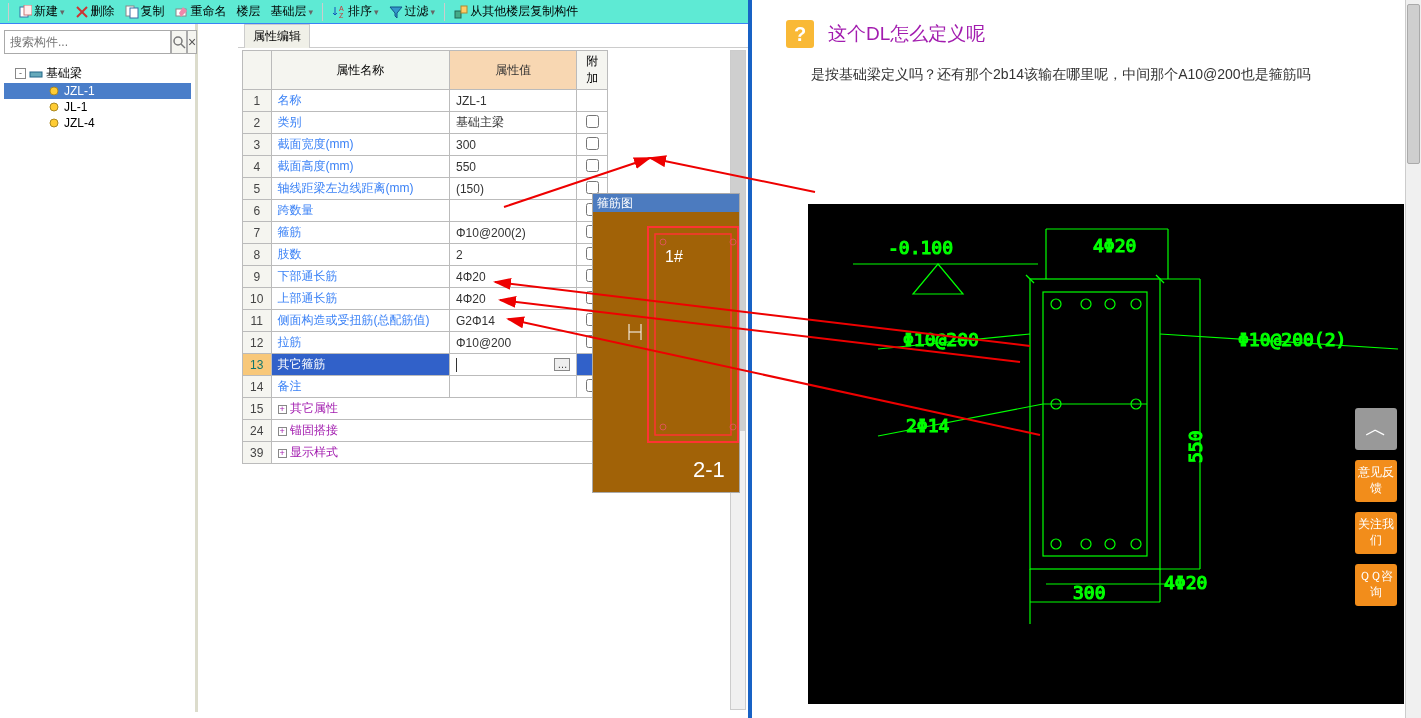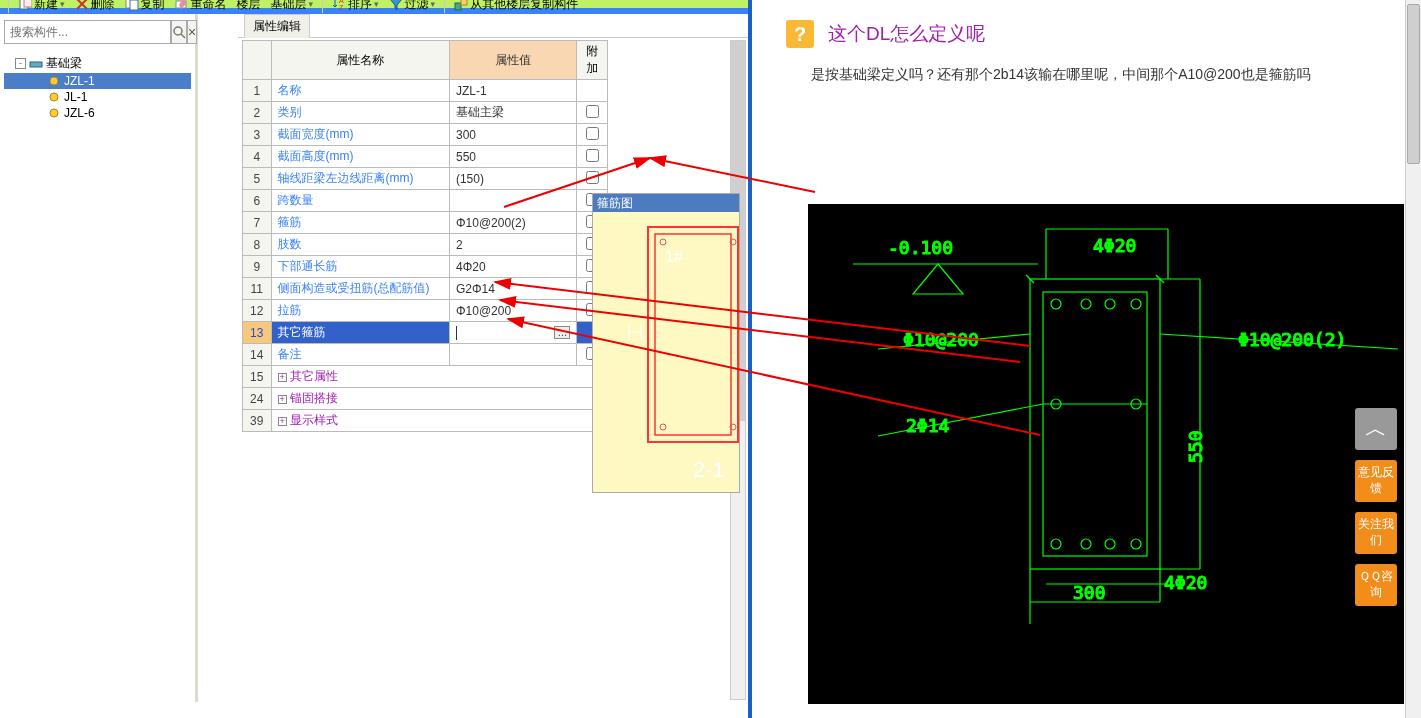--- a/index.html
+++ b/index.html
@@ -1,20 +1,20 @@
 <!DOCTYPE html>
 <html><head>
 <meta charset="utf-8">
 <style>
   * { box-sizing: border-box; margin: 0; padding: 0; }
   body { font-family: "Microsoft YaHei", Arial, sans-serif; font-size: 12px; background: #fff; position: relative; width: 1421px; height: 718px; overflow: hidden; }
   
   .left-pane { position: absolute; left: 0; top: 0; width: 752px; height: 718px; background: #fff; border-right: 4px solid #1862c5; }
   
-  .toolbar { height: 14px; background: #bef264; border-bottom: 6px solid #3b82f6; display: flex; align-items: center; padding: 0 5px; gap: 2px; font-size: 12px; }
+  .toolbar { height: 24px; background: #5eead4; border-bottom: 1px solid #3b82f6; display: flex; align-items: center; padding: 0 5px; gap: 2px; font-size: 12px; }
   .toolbar .sep { width: 1px; height: 18px; background: #ccc; margin: 0 3px; }
   .toolbar .tbitem { display: flex; align-items: center; gap: 2px; padding: 2px 4px; cursor: pointer; }
   .toolbar .drop { font-size: 9px; color: #666; }
   .toolbar .ico { width: 14px; height: 14px; display: inline-block; }
   
   .left-body { display: flex; height: 688px; }
   .tree-panel { width: 198px; border-right: 3px solid #dcdccc; padding: 4px 2px; }
   .search-box { display: flex; gap: 0; margin-bottom: 4px; padding: 2px; }
   .search-box input { flex: 1; border: 1px solid #aaa; padding: 3px 5px; font-size: 12px; }
   .search-box .sbtn { width: 24px; height: 24px; border: 1px solid #aaa; background: #f5f5f0; display: flex; align-items: center; justify-content: center; cursor: pointer; }
@@ -33,30 +33,30 @@
   .prop-table th, .prop-table td { border: 1px solid #bbb; padding: 2px 6px; text-align: left; font-weight: normal; font-size: 12px; height: 17px; }
   .prop-table thead th { background: #f5f5f0; text-align: center; }
   .prop-table thead th.hval { background: #f8d7b2; color: #333; }
   .prop-table .rownum { width: 28px; text-align: center; color: #444; background: #f5f5f0; }
   .prop-table .pname { width: 175px; color: #3b82f6; }
   .prop-table .pname.black { color: #a21caf; }
   .prop-table .pval { width: 125px; color: #333; }
   .prop-table .chkcol { width: 30px; text-align: center; }
   .prop-table .chkcol input { margin: 0; }
   .prop-table tr.selrow td { background: #3161c9; color: #fff; }
-  .prop-table tr.selrow .rownum { background: #f8c87a; color: #1d4ed8; }
+  .prop-table tr.selrow .rownum { background: #f8c87a; color: #0f766e; }
   .prop-table tr.selrow .pval { background: #fff; color: #333; }
   .prop-table tr.selrow .chkcol { background: #3161c9; }
   .expbox { width: 9px; height: 9px; border: 1px solid #888; display: inline-flex; align-items: center; justify-content: center; font-size: 9px; line-height: 1; }
   .moredots { float: right; border: 1px solid #888; padding: 0 2px; font-size: 10px; background: #eee; }
   
   .vscroll { position: absolute; right: 2px; top: 26px; width: 16px; height: 660px; background: #f0f0f0; border: 1px solid #ccc; }
   .vscroll .thumb { position: absolute; top: 0; left: 0; width: 100%; height: 380px; background: #cfcfcf; }
   
-  .minidwg { position: absolute; left: 592px; top: 193px; width: 148px; height: 300px; background: #fef9c3; border: 1px solid #aaa; }
+  .minidwg { position: absolute; left: 592px; top: 193px; width: 148px; height: 300px; background: #a16207; border: 1px solid #aaa; }
   .minidwg .titlebar { height: 18px; background: #4c7bbf; color: #fff; font-size: 12px; padding: 1px 4px; }
   
   .right-pane { position: absolute; left: 756px; top: 0; width: 665px; height: 718px; background: #fff; }
   .right-scroll { position: absolute; right: 0; top: 0; width: 16px; height: 718px; background: #f0f0f0; border-left: 1px solid #ccc; }
   .right-scroll .thumb { position: absolute; top: 4px; left: 1px; width: 13px; height: 160px; background: #cfcfcf; border: 1px solid #aaa; border-radius: 2px; }
   
   .qheader { display: flex; align-items: center; gap: 14px; padding: 20px 30px 14px; }
   .qicon { width: 28px; height: 28px; background: #f9b936; color: #fff; display: flex; align-items: center; justify-content: center; font-size: 20px; font-weight: bold; border-radius: 3px; }
   .qtitle { font-size: 19px; color: #a21caf; }
   .qstats { padding: 6px 30px 10px 55px; font-size: 13px; color: #2a78c7; }
@@ -172,21 +172,21 @@
           <svg class="tree-ico" viewBox="0 0 14 14">
               <circle cx="7" cy="7" r="4" fill="#fc3" stroke="#a82"></circle>
             </svg>
           <span>JL-1</span>
         </div>
         <div class="tree-row">
           <span class="tree-indent" style="width:40px"></span>
           <svg class="tree-ico" viewBox="0 0 14 14">
               <circle cx="7" cy="7" r="4" fill="#fc3" stroke="#a82"></circle>
             </svg>
-          <span>JZL-6</span>
+          <span>JZL-4</span>
         </div>
       </div>
     </div>
 
     <div class="prop-area">
       <div class="prop-tab">
         <div class="tab">属性编辑</div>
       </div>
       <table class="prop-table">
         <thead>
@@ -242,20 +242,26 @@
             </tr>
             <tr>
               <td class="rownum">8</td>
               <td class="pname">肢数</td>
               <td class="pval">2</td>
               <td class="chkcol"><input type="checkbox" style=""></td>
             </tr>
             <tr>
               <td class="rownum">9</td>
               <td class="pname">下部通长筋</td>
+              <td class="pval">4Φ20</td>
+              <td class="chkcol"><input type="checkbox" style=""></td>
+            </tr>
+            <tr>
+              <td class="rownum">10</td>
+              <td class="pname">上部通长筋</td>
               <td class="pval">4Φ20</td>
               <td class="chkcol"><input type="checkbox" style=""></td>
             </tr>
             <tr>
               <td class="rownum">11</td>
               <td class="pname">侧面构造或受扭筋(总配筋值)</td>
               <td class="pval">G2Φ14</td>
               <td class="chkcol"><input type="checkbox" style=""></td>
             </tr>
             <tr>

